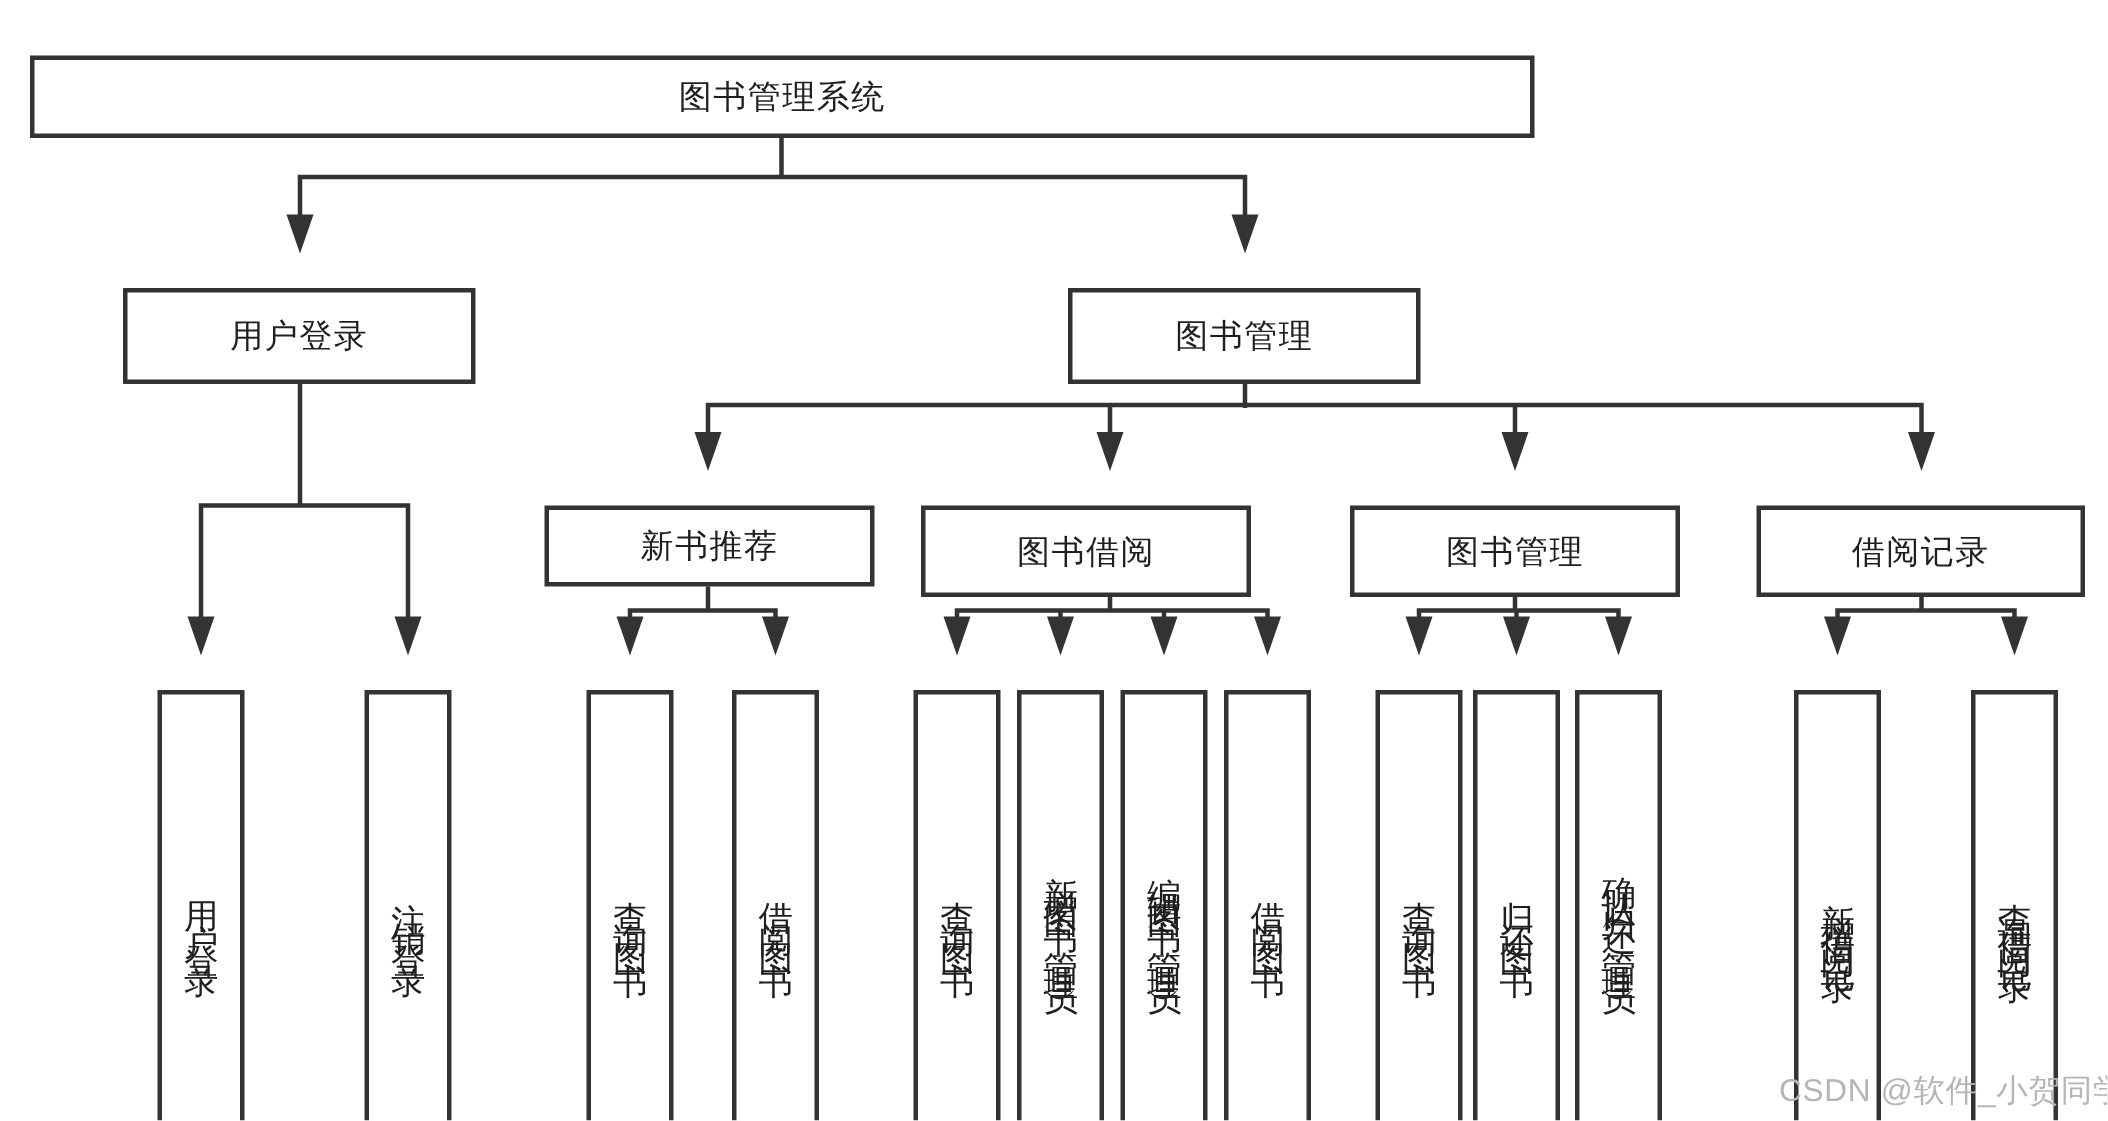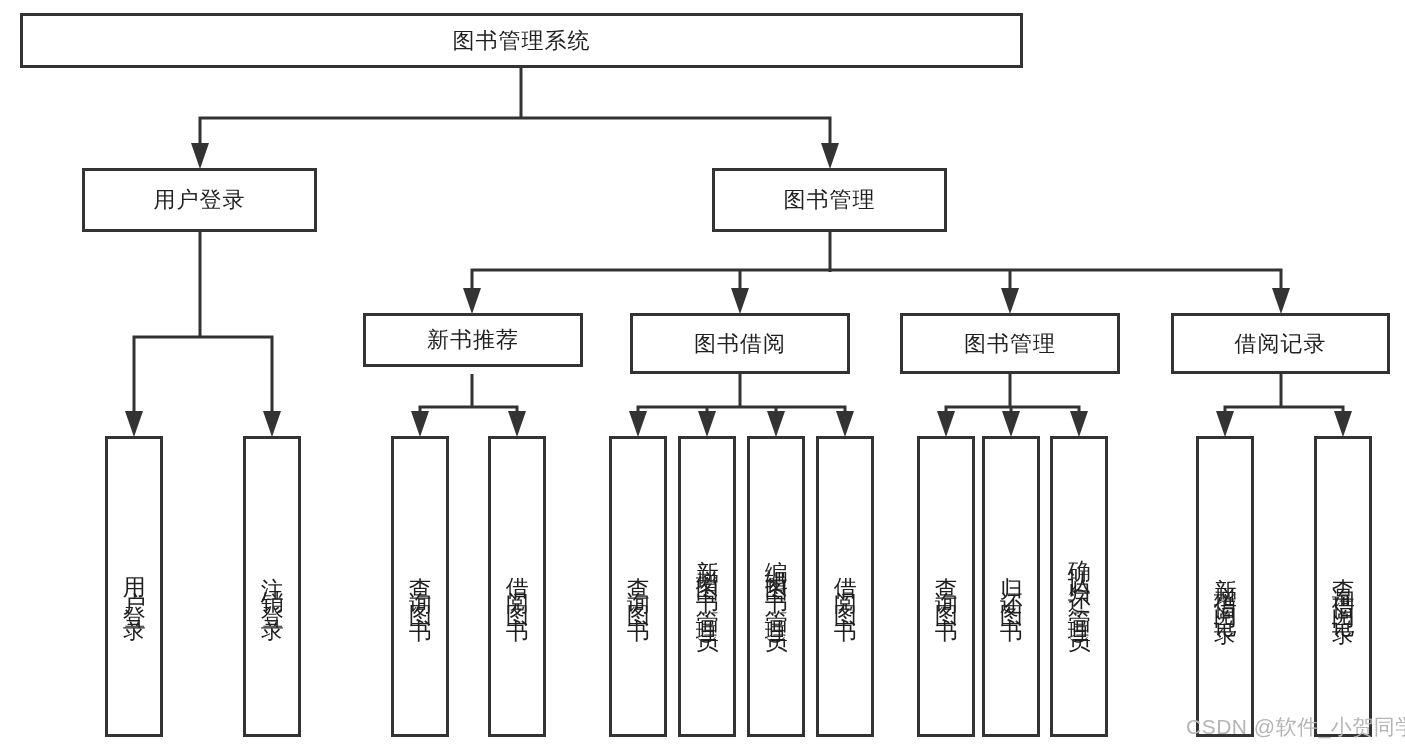--- a/index.html
+++ b/index.html
@@ -24,20 +24,21 @@
   .box {
     position: absolute;
     box-sizing: border-box;
     border: 3px solid #333333;
     background: #ffffff;
     display: flex;
     align-items: center;
     justify-content: center;
     z-index: 2;
     color: #1f1f1f;
+    margin-top: 24px;
   }
   .box.h span {
     font-size: 22px;
     letter-spacing: 1px;
     white-space: nowrap;
   }
   .box.v span {
     writing-mode: vertical-rl;
     text-orientation: mixed;
     font-size: 23px;
@@ -129,21 +130,21 @@
   <div class="box h" style="left:82px; top:168px; width:235px; height:64px;">
     <span>用户登录</span>
   </div>
   <div class="box h" style="left:712px; top:168px; width:235px; height:64px;">
     <span>图书管理</span>
   </div>
 
   <div class="box h" style="left:363px; top:313px; width:220px; height:54px;">
     <span>新书推荐</span>
   </div>
-  <div class="box h" style="left:630px; top:313px; width:220px; height:61px;">
+  <div class="box h" style="left:614px; top:313px; width:220px; height:61px;">
     <span>图书借阅</span>
   </div>
   <div class="box h" style="left:900px; top:313px; width:220px; height:61px;">
     <span>图书管理</span>
   </div>
   <div class="box h" style="left:1171px; top:313px; width:219px; height:61px;">
     <span>借阅记录</span>
   </div>
 
   <div class="box v" style="left:105px; top:436px; width:58px; height:301px;">

